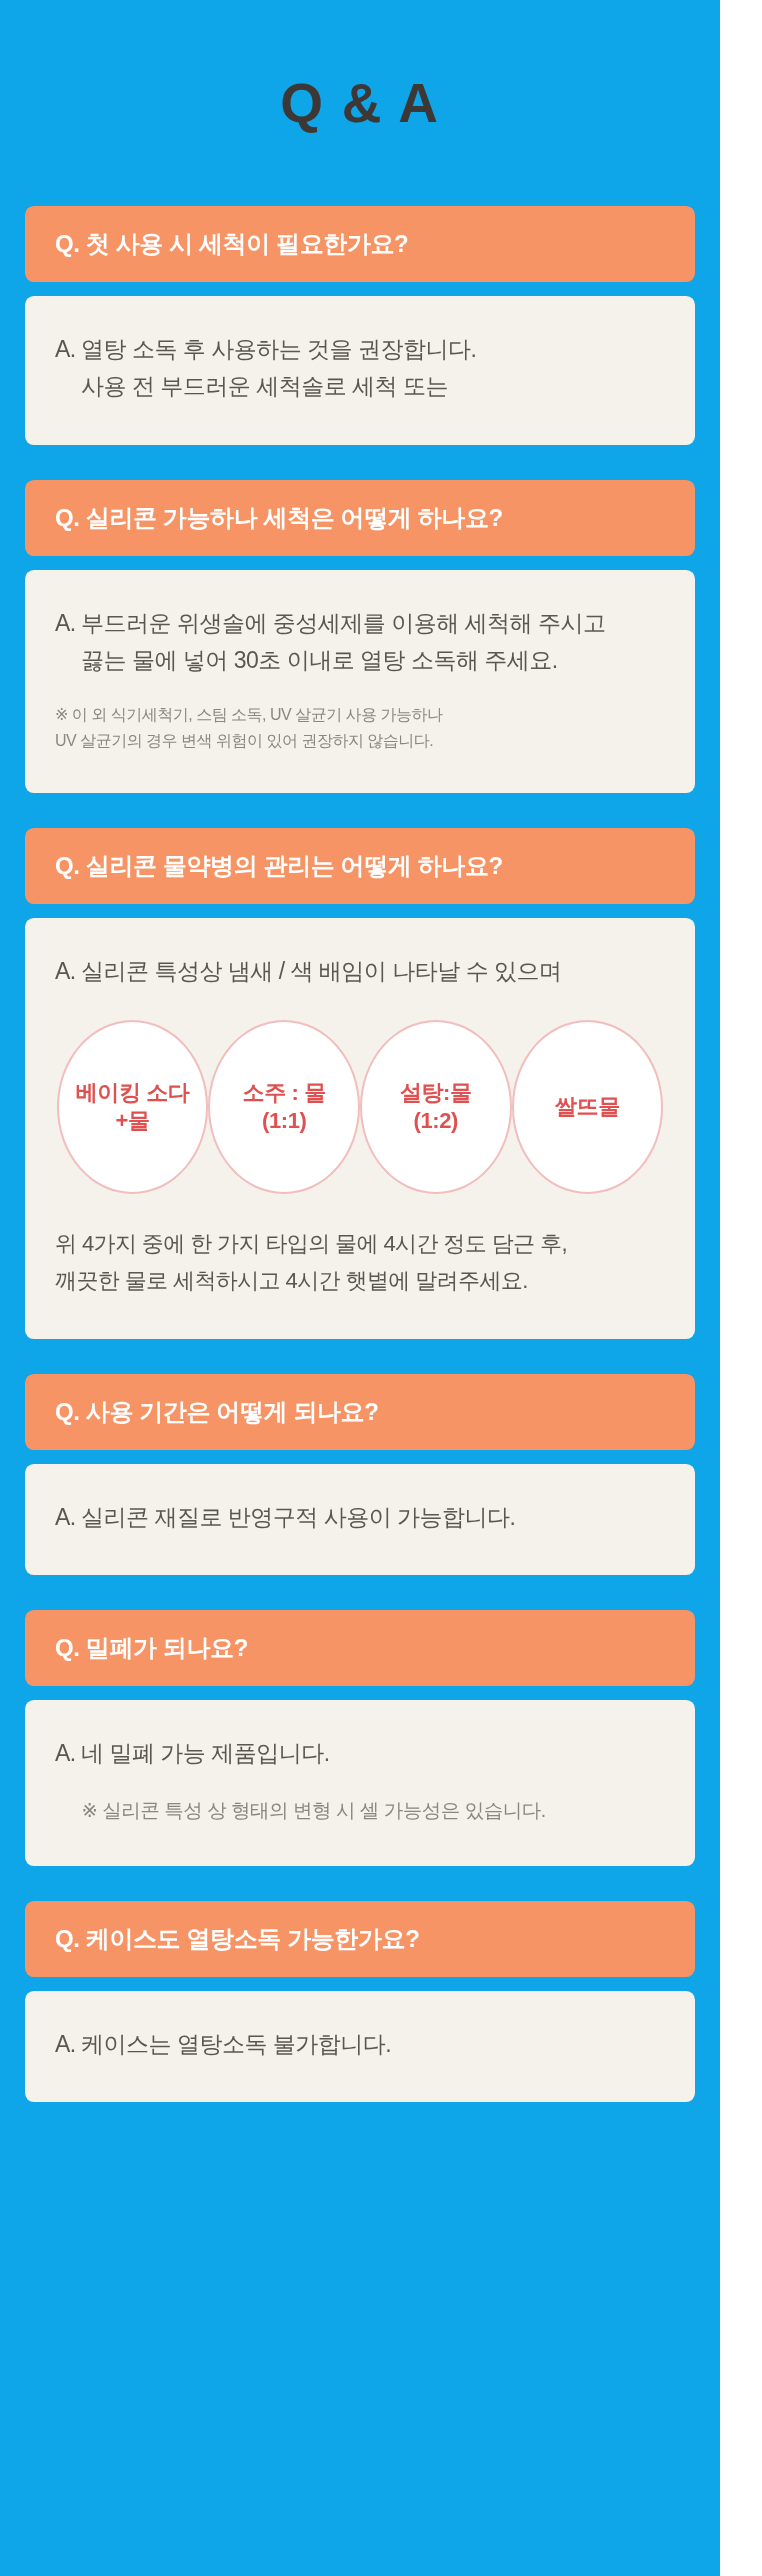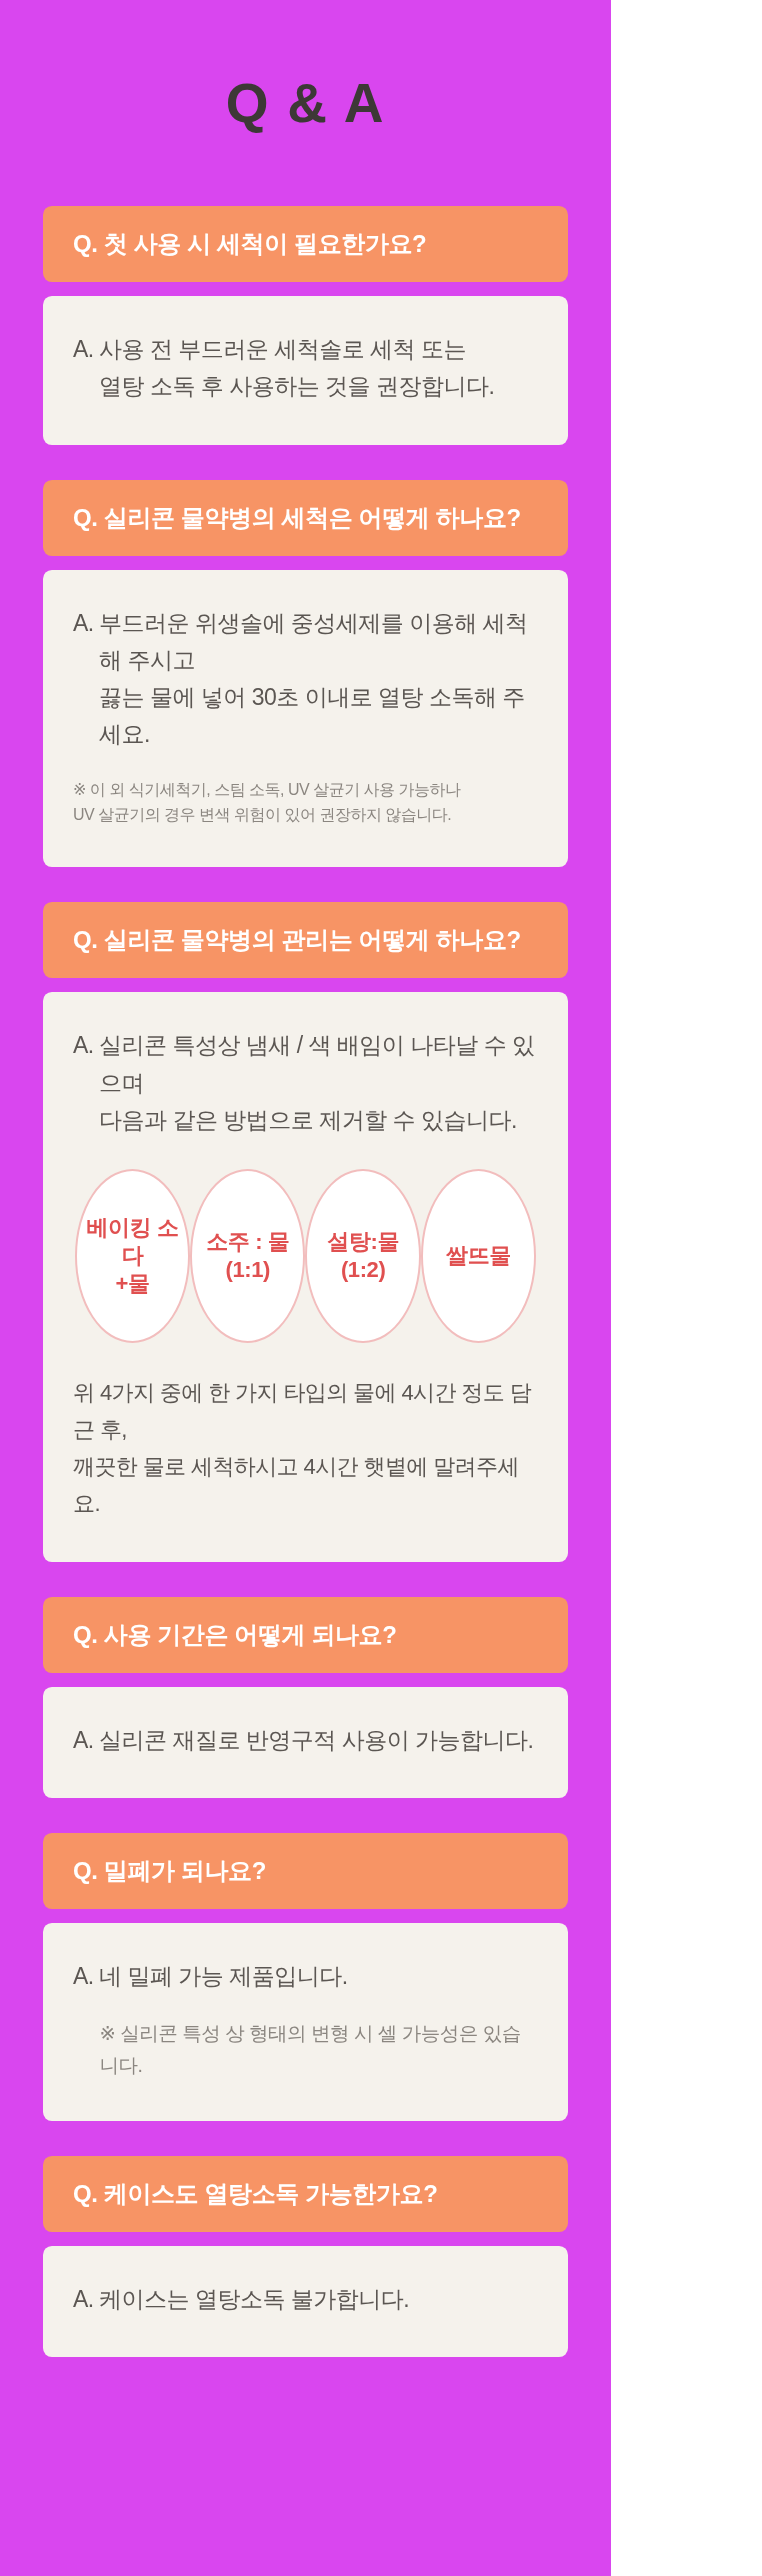--- a/index.html
+++ b/index.html
@@ -9,25 +9,25 @@
     background: #ffffff;
   }
 
   body {
     font-family: "Liberation Sans", "DejaVu Sans", sans-serif;
     color: #55514e;
     -webkit-font-smoothing: antialiased;
   }
 
   .page {
-    width: 611px;
+    width: 720px;
     min-height: 2576px;
-    background: #d946ef;
+    background: #0ea5e9;
     position: relative;
-    padding: 0 43px;
+    padding: 0 25px;
   }
 
   
   .title-wrap {
     height: 206px;
     display: flex;
     align-items: center;
     justify-content: center;
   }
   .page-title {
@@ -141,30 +141,30 @@
   </div>
 
   <section class="qa-block">
     <div class="q-bar">
       <div class="q-text">Q. 첫 사용 시 세척이 필요한가요?</div>
     </div>
     <div class="a-card">
       <div class="a-line">
         <span class="a-marker">A.</span>
         <span class="a-body">
+          <span class="l2">열탕 소독 후 사용하는 것을 권장합니다.</span>
           <span class="l2">사용 전 부드러운 세척솔로 세척 또는</span>
-          <span class="l2">열탕 소독 후 사용하는 것을 권장합니다.</span>
-        </span>
-      </div>
-    </div>
-  </section>
-
-  <section class="qa-block">
-    <div class="q-bar">
-      <div class="q-text">Q. 실리콘 물약병의 세척은 어떻게 하나요?</div>
+        </span>
+      </div>
+    </div>
+  </section>
+
+  <section class="qa-block">
+    <div class="q-bar">
+      <div class="q-text">Q. 실리콘 가능하나 세척은 어떻게 하나요?</div>
     </div>
     <div class="a-card">
       <div class="a-line">
         <span class="a-marker">A.</span>
         <span class="a-body">
           <span class="l2">부드러운 위생솔에 중성세제를 이용해 세척해 주시고</span>
           <span class="l2">끓는 물에 넣어 30초 이내로 열탕 소독해 주세요.</span>
         </span>
       </div>
       <div class="a-note">
@@ -176,21 +176,20 @@
 
   <section class="qa-block">
     <div class="q-bar">
       <div class="q-text">Q. 실리콘 물약병의 관리는 어떻게 하나요?</div>
     </div>
     <div class="a-card">
       <div class="a-line">
         <span class="a-marker">A.</span>
         <span class="a-body">
           <span class="l2">실리콘 특성상 냄새 / 색 배임이 나타날 수 있으며</span>
-          <span class="l2">다음과 같은 방법으로 제거할 수 있습니다.</span>
         </span>
       </div>
 
       <div class="circle-row">
         <div class="circle">
           <span class="c-line">베이킹 소다</span>
           <span class="c-line">+물</span>
         </div>
         <div class="circle">
           <span class="c-line">소주 : 물</span>

